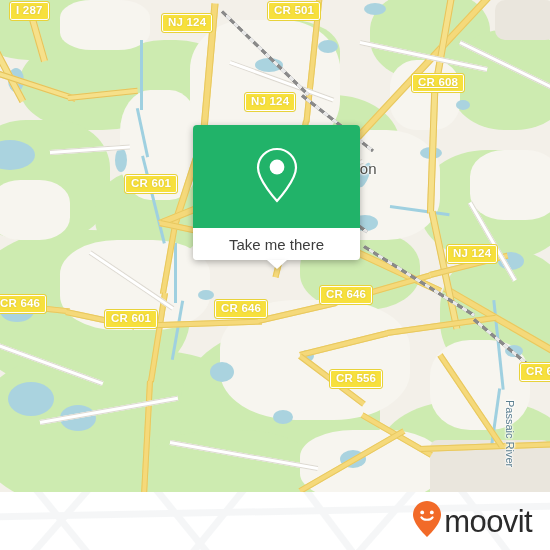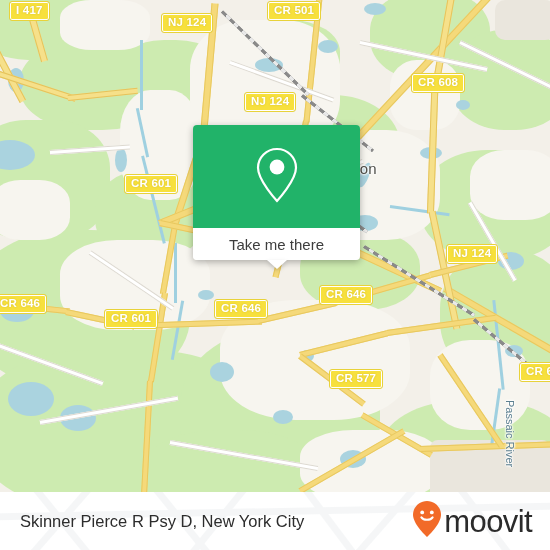--- a/index.html
+++ b/index.html
@@ -328,32 +328,32 @@
       <div class="rail" style="left:270px; top:160px; width:120px; transform:rotate(36deg);"></div>
       <div class="rail" style="left:364px; top:245px; width:130px; transform:rotate(32deg);"></div>
       <div class="rail" style="left:474px; top:318px; width:90px;  transform:rotate(40deg);"></div>
     </div>
 
     <div class="layer">
       <span class="citylabel" style="left:340px; top:160px;">dison</span>
 
       <span class="riverlabel" style="left:516px; top:400px; transform:rotate(90deg);">Passaic River</span>
 
-      <span class="shield" style="left:10px;  top:2px;">I 417</span>
+      <span class="shield" style="left:10px;  top:2px;">I 287</span>
       <span class="shield" style="left:162px; top:14px;">NJ 124</span>
       <span class="shield" style="left:268px; top:2px;">CR 501</span>
-      <span class="shield" style="left:412px; top:74px;">CR 608</span>
+      <span class="shield" style="left:412px; top:74px;text-decoration:underline;">CR 608</span>
       <span class="shield" style="left:245px; top:93px;">NJ 124</span>
       <span class="shield" style="left:125px; top:175px;">CR 601</span>
       <span class="shield" style="left:447px; top:245px;">NJ 124</span>
       <span class="shield" style="left:-6px;  top:295px;">CR 646</span>
       <span class="shield" style="left:105px; top:310px;">CR 601</span>
       <span class="shield" style="left:215px; top:300px;">CR 646</span>
       <span class="shield" style="left:320px; top:286px;">CR 646</span>
-      <span class="shield" style="left:330px; top:370px;">CR 577</span>
+      <span class="shield" style="left:330px; top:370px;">CR 556</span>
       <span class="shield" style="left:520px; top:363px;">CR 6</span>
     </div>
 
     <div id="popup">
       <div id="popup-head" style="background:#21b369;">
         <span>
           <svg width="46" height="58" viewBox="0 0 46 58" fill="none" aria-hidden="true">
             <path d="M23 3 C12.5 3 4 11.4 4 21.8 C4 34.5 23 55 23 55 C23 55 42 34.5 42 21.8 C42 11.4 33.5 3 23 3 Z" stroke="#ffffff" stroke-width="2.2" fill="none"></path>
             <circle cx="23" cy="21" r="7.4" fill="#ffffff"></circle>
           </svg>
@@ -374,21 +374,20 @@
         <line x1="95" y1="-10" x2="25" y2="70"></line>
         <line x1="150" y1="-10" x2="215" y2="70"></line>
         <line x1="250" y1="-10" x2="185" y2="70"></line>
         <line x1="300" y1="-10" x2="360" y2="70"></line>
         <line x1="420" y1="-10" x2="350" y2="70"></line>
         <line x1="455" y1="-10" x2="515" y2="70"></line>
         <line x1="-10" y1="25" x2="560" y2="14"></line>
       </g>
     </svg>
 
-    <span id="footer-title">Skinner Pierce R Psy D, New York City</span>
 
     <div id="brand">
       <span>
         <svg width="30" height="38" viewBox="0 0 30 38" aria-hidden="true">
           <path d="M15 1 C7.3 1 1 7.2 1 14.8 C1 24.4 15 37 15 37 C15 37 29 24.4 29 14.8 C29 7.2 22.7 1 15 1 Z" fill="#f26a28"></path>
           <circle cx="10.2" cy="12.4" r="1.9" fill="#ffffff"></circle>
           <circle cx="19.8" cy="12.4" r="1.9" fill="#ffffff"></circle>
           <path d="M9.4 17.4 C11.6 20.6 18.4 20.6 20.6 17.4" stroke="#ffffff" stroke-width="2.1" fill="none" stroke-linecap="round"></path>
         </svg>
       </span>

